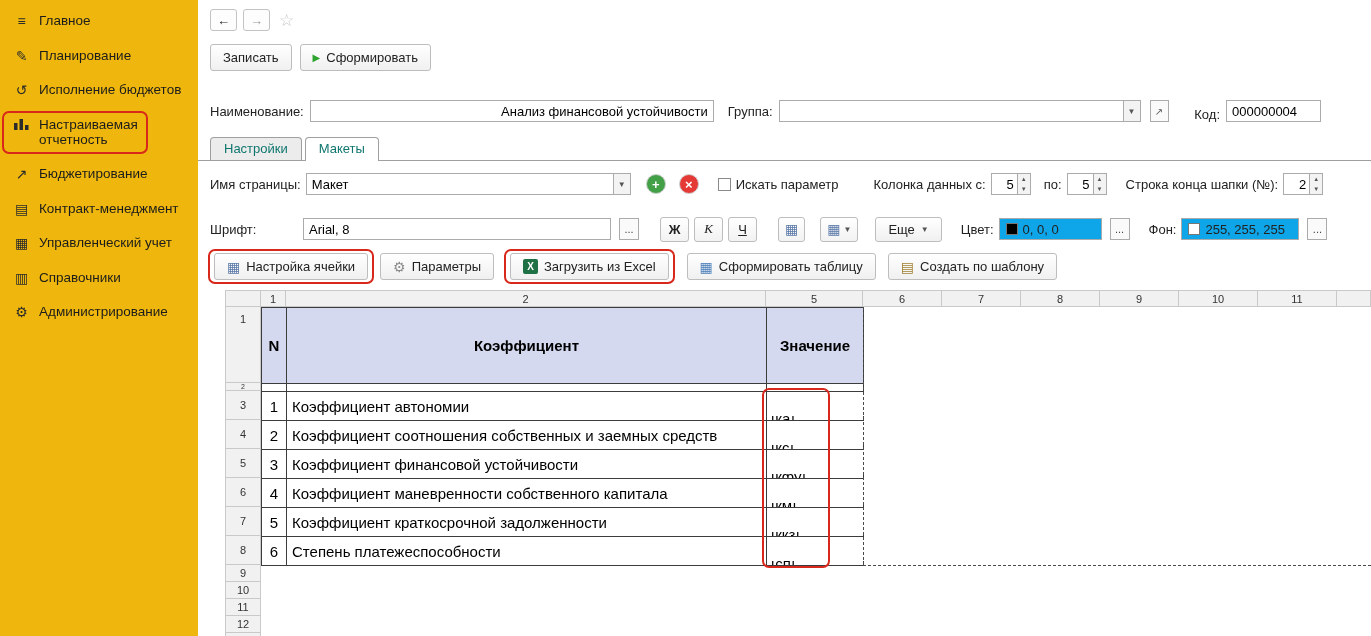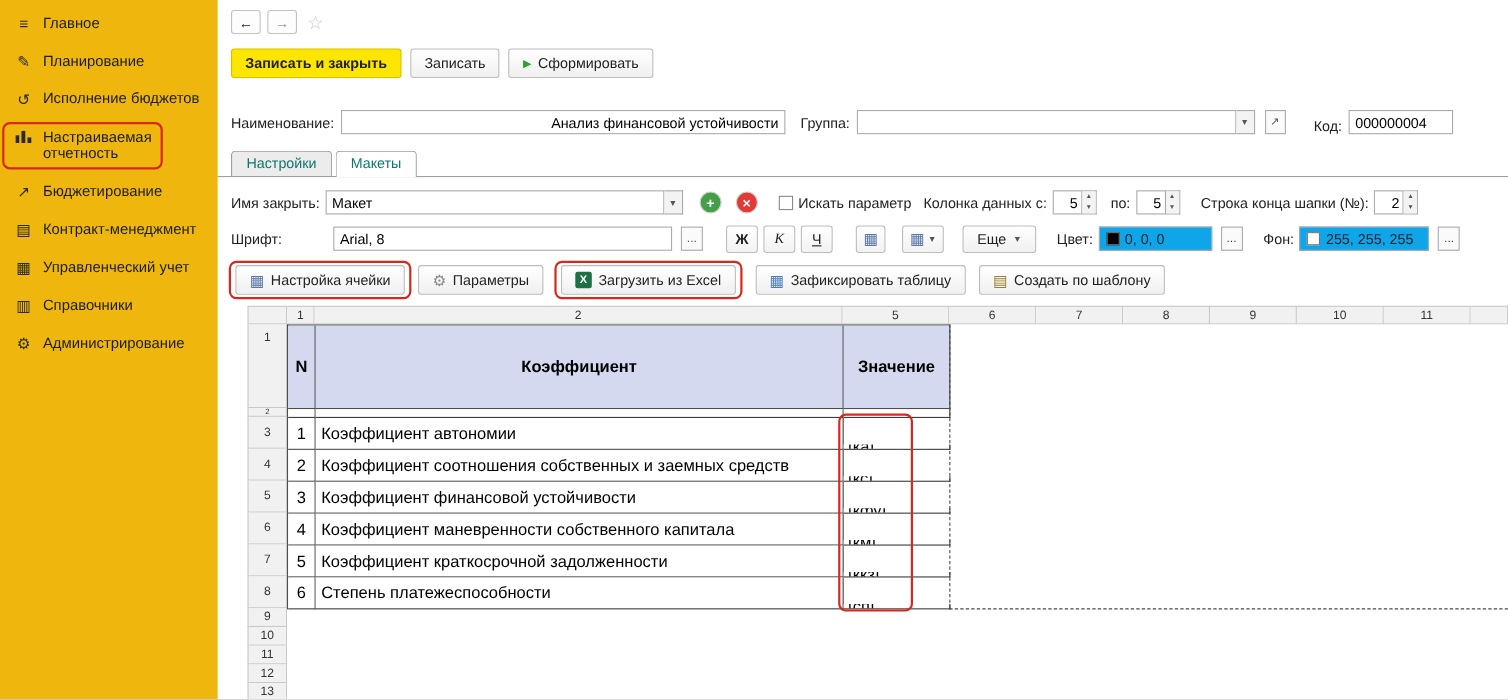--- a/index.html
+++ b/index.html
@@ -43,21 +43,21 @@
     font-size: 10px; display: flex; align-items: center; justify-content: center; color: #555; cursor: pointer; }
   .code-wrap { margin-left: auto; display: flex; align-items: flex-end; gap: 6px; margin-right: 38px; }
   
   .tabstrip { display: flex; gap: 3px; margin: 14px 0 0 0; padding-left: 12px; border-bottom: 1px solid #9f9f9f; height: 24px; align-items: flex-end; }
   .tab { padding: 3px 13px 4px; border: 1px solid #9f9f9f; border-bottom: none; border-radius: 4px 4px 0 0;
     background: #ececec; font-size: 13px; color: #0f766e; cursor: pointer; }
   .tab.active { background: #fff; margin-bottom: -1px; padding-bottom: 5px; }
   
   .trow { display: flex; align-items: center; font-size: 13px; color: #222; }
   .t1 { margin: 11px 0 0 12px; height: 24px; gap: 5px; }
-  .t2 { margin: 8px 0 0 12px; height: 26px; gap: 5px; }
+  .t2 { margin: 20px 0 0 12px; height: 26px; gap: 5px; }
   .t3 { margin: 10px 0 0 16px; height: 29px; gap: 12px; }
   .circle { width: 20px; height: 20px; border-radius: 50%; display: flex; align-items: center; justify-content: center;
     color: #fff; font-size: 13px; font-weight: bold; border: 1px solid #cfcfcf; cursor: pointer; line-height: 1; }
   .circle.green { background: #43a047; }
   .circle.red { background: #e53935; }
   .cb { width: 13px; height: 13px; border: 1px solid #8a8a8a; background: #fff; cursor: pointer; }
   .spin { display: flex; }
   .spin input { width: 27px; height: 22px; border: 1px solid #ababab; font-size: 13px; text-align: right; padding: 0 3px; }
   .spin .arr { display: flex; flex-direction: column; width: 13px; border: 1px solid #ababab; border-left: none; }
   .spin .arr span { flex: 1; font-size: 6px; line-height: 10px; text-align: center; color: #555; background: #f3f3f3; cursor: pointer; }
@@ -156,21 +156,20 @@
 
   <main class="main">
 
     <div class="titlebar">
       <div class="navbtn">←</div>
       <div class="navbtn fwd">→</div>
       <span class="star">☆</span>
     </div>
 
     <div class="cmdbar">
-      <button class="btn primary">Записать и закрыть</button>
       <button class="btn">Записать</button>
       <button class="btn">
         <span class="play">▶</span>
         <span>Сформировать</span>
       </button>
     </div>
 
     <div class="formrow">
       <span class="lbl">Наименование:</span>
       <input class="field" style="width: 404px; text-align: right;" value="Анализ финансовой устойчивости">
@@ -185,30 +184,30 @@
         <input class="field" style="width: 95px;" value="000000004">
       </span>
     </div>
 
     <div class="tabstrip">
       <div class="tab">Настройки</div>
       <div class="tab active">Макеты</div>
     </div>
 
     <div class="trow t1">
-      <span class="lbl">Имя закрыть:</span>
+      <span class="lbl">Имя страницы:</span>
       <span class="combo">
         <input class="field" style="width: 308px;" value="Макет">
         <span class="dd">▼</span>
       </span>
       <span class="circle green" style="margin-left:10px">+</span>
       <span class="circle red" style="margin-left:8px">×</span>
       <span class="cb" style="margin-left:14px"></span>
       <span class="lbl">Искать параметр</span>
-      <span class="lbl" style="margin-left:6px">Колонка данных с:</span>
+      <span class="lbl" style="margin-left:30px">Колонка данных с:</span>
       <span class="spin">
         <input value="5" style="">
         <span class="arr">
             <span>▲</span>
             <span>▼</span>
           </span>
       </span>
       <span class="lbl" style="margin-left:8px">по:</span>
       <span class="spin">
         <input value="5" style="">
@@ -267,21 +266,21 @@
       <button class="btn">
         <span class="ticon" style="color:#8a8a8a">⚙</span>
         <span>Параметры</span>
       </button>
       <button class="btn ann" style="margin-left:4px">
         <span class="xl">X</span>
         <span>Загрузить из Excel</span>
       </button>
       <button class="btn" style="margin-left:6px">
         <span class="ticon" style="color:#4a7ebb">▦</span>
-        <span>Зафиксировать таблицу</span>
+        <span>Сформировать таблицу</span>
       </button>
       <button class="btn">
         <span class="ticon" style="color:#a08030">▤</span>
         <span>Создать по шаблону</span>
       </button>
     </div>
 
     <div class="sheet">
       <div class="chead">
         <div class="ch corner"></div>

